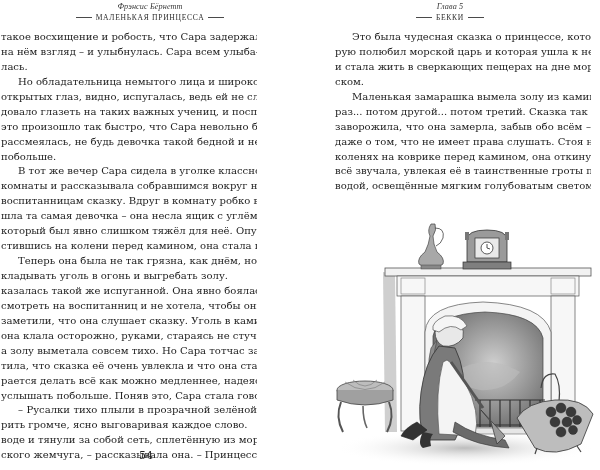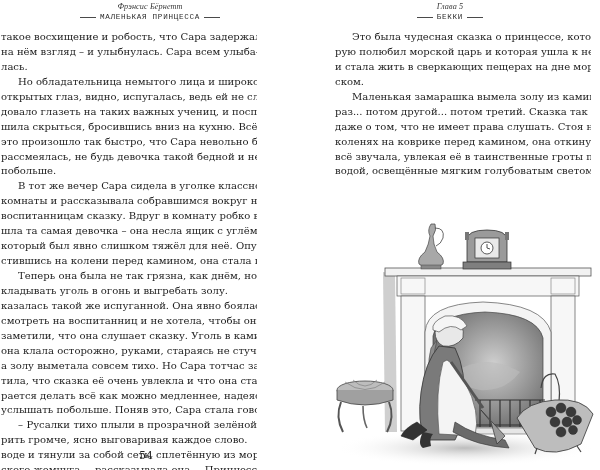--- a/index.html
+++ b/index.html
@@ -13,21 +13,21 @@
   .page-right { left: 300px; width: 300px; }
 
   .running-head { position: absolute; top: 2px; left: 0; right: 0; text-align: center; }
   .page-left .running-head { left: 0; width: 300px; }
   .page-right .running-head { left: 0; width: 300px; }
   .rh-top {
     font-family: "Liberation Serif", serif; font-style: italic;
     font-size: 8.2px; color: #3a3a3a; line-height: 10px; letter-spacing: 0.1px;
   }
   .rh-bottom {
-    font-family: Liberation Mono, monospace;
+    font-family: Liberation Serif, serif;
     font-size: 7.6px; color: #2d2d2d; line-height: 11px; letter-spacing: 0.7px;
     display: flex; align-items: center; justify-content: center; gap: 4px;
   }
   .rh-rule { display: inline-block; width: 16px; height: 0; border-top: 0.8px solid #4a4a4a; }
 
   .text-block { position: absolute; top: 30px; font-size: 10.05px; line-height: 14.95px; }
   .page-left .text-block { left: 1px; width: 256px; }
   .page-right .text-block { left: 35px; width: 256px; }
   .line {
     display: block; white-space: nowrap; text-align: justify; text-align-last: justify;
@@ -56,21 +56,20 @@
       <span class="rh-rule"></span>
     </div>
   </div>
   <div class="text-block" id="left-text">
       <span class="line">такое восхищение и робость, что Сара задержала</span>
       <span class="line">на нём взгляд – и улыбнулась. Сара всем улыба-</span>
       <span class="line last">лась.</span>
       <span class="line indent">Но обладательница немытого лица и широко</span>
       <span class="line">открытых глаз, видно, испугалась, ведь ей не сле-</span>
       <span class="line">довало глазеть на таких важных учениц, и поспе-</span>
-      <span class="line">шила скрыться, бросившись вниз на кухню. Всё</span>
       <span class="line">это произошло так быстро, что Сара невольно бы</span>
       <span class="line">рассмеялась, не будь девочка такой бедной и не-</span>
       <span class="line last">побольше.</span>
       <span class="line indent">В тот же вечер Сара сидела в уголке классной</span>
       <span class="line">комнаты и рассказывала собравшимся вокруг неё</span>
       <span class="line">воспитанницам сказку. Вдруг в комнату робко во-</span>
       <span class="line">шла та самая девочка – она несла ящик с углём,</span>
       <span class="line">который был явно слишком тяжёл для неё. Опу-</span>
       <span class="line">стившись на колени перед камином, она стала под-</span>
       <span class="line indent">Теперь она была не так грязна, как днём, но</span>
@@ -100,20 +99,21 @@
       <span class="rh-rule"></span>
     </div>
   </div>
   <div class="text-block" id="right-text">
       <span class="line indent">Это была чудесная сказка о принцессе, кото-</span>
       <span class="line">рую полюбил морской царь и которая ушла к нему</span>
       <span class="line">и стала жить в сверкающих пещерах на дне мор-</span>
       <span class="line last">ском.</span>
       <span class="line indent">Маленькая замарашка вымела золу из камина</span>
       <span class="line">раз... потом другой... потом третий. Сказка так её</span>
+      <span class="line">заворожила, что она замерла, забыв обо всём –</span>
       <span class="line">даже о том, что не имеет права слушать. Стоя на</span>
       <span class="line">коленях на коврике перед камином, она откину-</span>
       <span class="line">всё звучала, увлекая её в таинственные гроты под</span>
       <span class="line">водой, освещённые мягким голубоватым светом</span>
     </div>
 
   <svg class="illustration" viewBox="0 0 295 248">
     <defs>
       <radialGradient id="fireGrad" cx="0.55" cy="0.45" r="0.6">
         <stop offset="0" stop-color="#cfcfcf"></stop>

